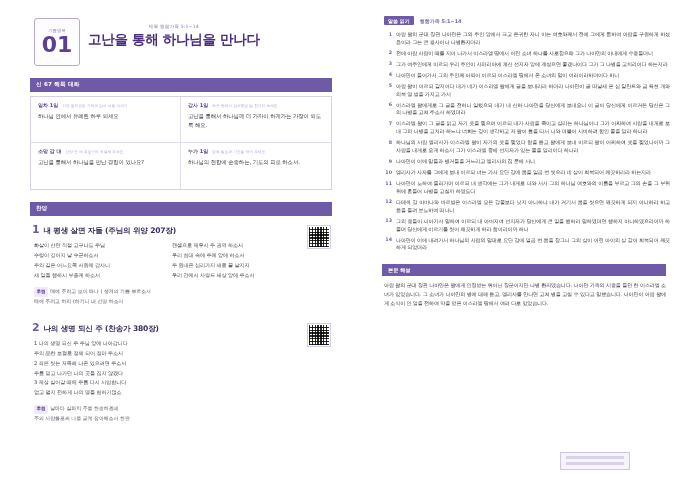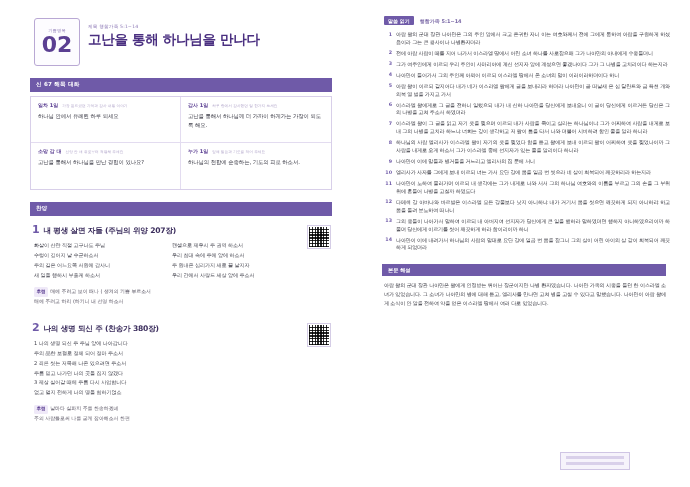--- a/index.html
+++ b/index.html
@@ -48,21 +48,21 @@
     letter-spacing: .2px;
     color: #8a76b4;
     margin-bottom: 1px;
   }
   .lesson-badge .num {
     font-size: 22px;
     font-weight: 700;
     line-height: 1;
     color: #5b3f92;
   }
-  .head-text { padding-top: 6px; }
+  .head-text { padding-top: 6px; text-align: center; }
   .head-sub {
     font-size: 4.6px;
     color: #8a76b4;
     letter-spacing: .2px;
     margin-bottom: 3px;
   }
   .head-title {
     font-size: 13.5px;
     font-weight: 700;
     color: #4a2f80;
@@ -285,21 +285,21 @@
 </head>
 <body>
 
 <div id="page">
 
   <div class="page-left">
 
     <div class="lesson-head">
       <div class="lesson-badge">
         <span class="kicker">기쁨명목</span>
-        <span class="num">02</span>
+        <span class="num">01</span>
       </div>
       <div class="head-text">
         <div class="head-sub">제목 행함가족 5:1~14</div>
         <div class="head-title">고난을 통해 하나님을 만나다</div>
       </div>
     </div>
 
     <div class="sec-bar">신 67 해목 대화</div>
 
     <div class="talk-grid">

